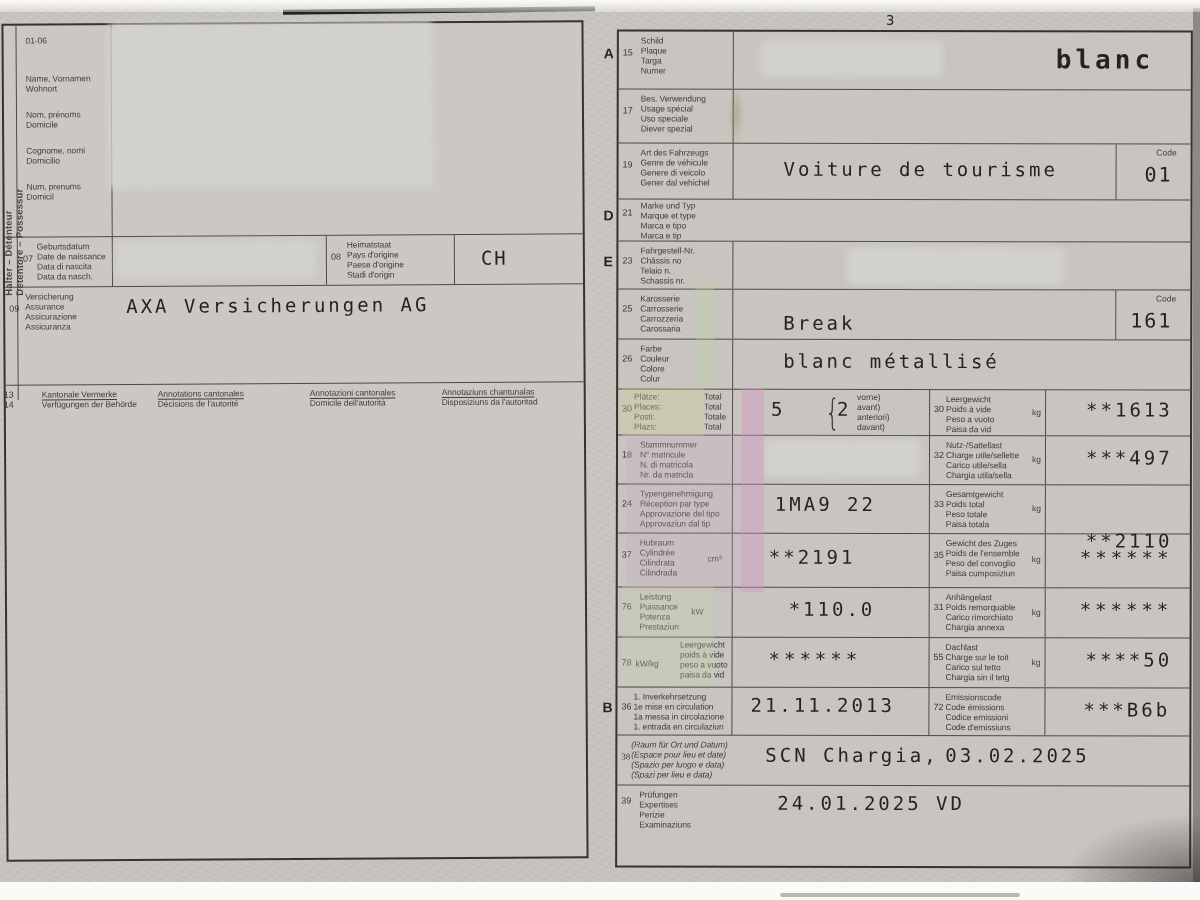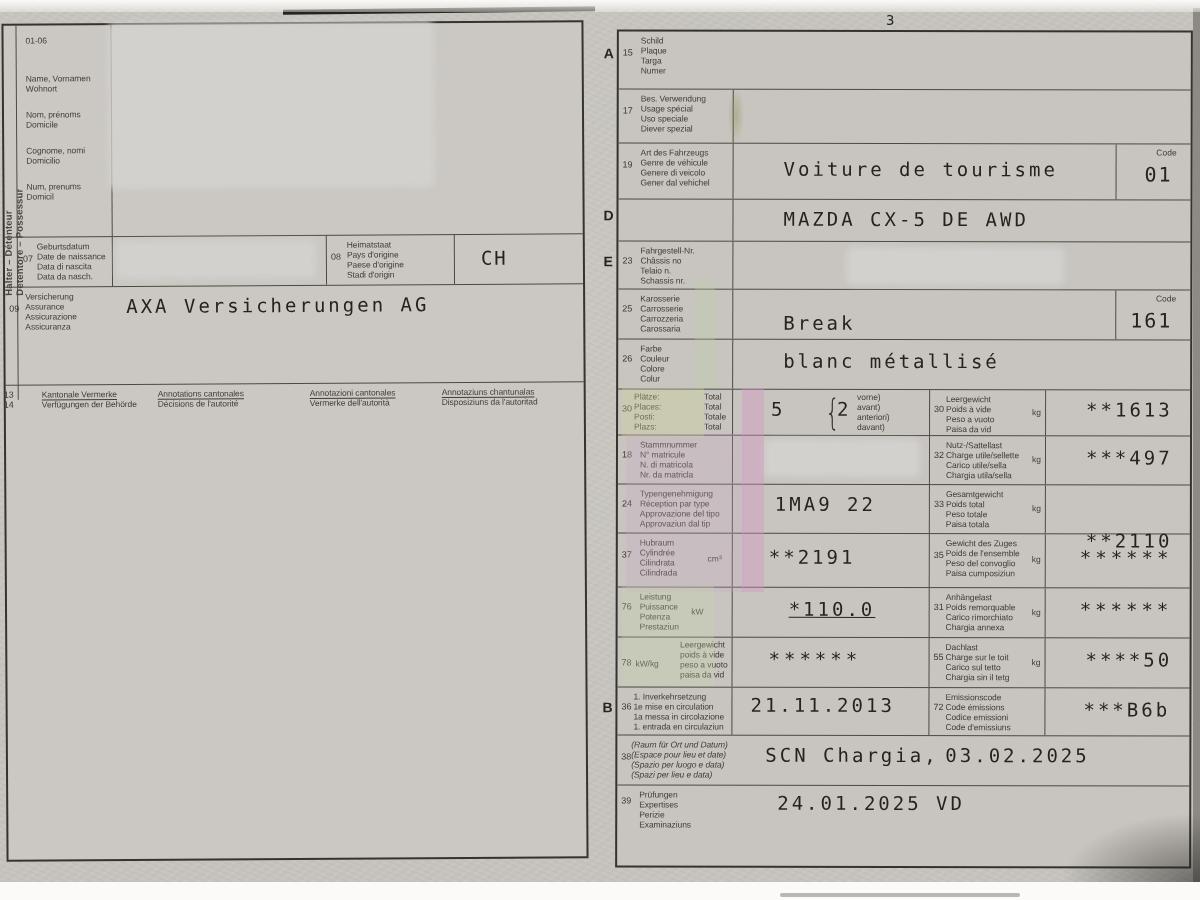--- a/index.html
+++ b/index.html
@@ -97,41 +97,45 @@
       <div class="lbl" style="position:absolute;left:36px;top:4px;">
         <div class="ul">Kantonale Vermerke</div>
         <div>Verfügungen der Behörde</div>
       </div>
       <div class="lbl" style="position:absolute;left:152px;top:4px;">
         <div class="ul">Annotations cantonales</div>
         <div>Décisions de l'autorité</div>
       </div>
       <div class="lbl" style="position:absolute;left:304px;top:4px;">
         <div class="ul">Annotazioni cantonales</div>
-        <div>Vermerke dell'autorità</div>
+        <div>Domicile dell'autorità</div>
       </div>
       <div class="lbl" style="position:absolute;left:436px;top:4px;">
         <div class="ul">Annotaziuns chantunalas</div>
         <div>Disposiziuns da l'autoritad</div>
       </div>
     </div>
 
     <div class="redact" style="left:109px;top:3px;width:316px;height:156px;"></div>
   </div>
 
   <div class="pagenum">3</div>
 
   <div class="page" id="right-page">
 
     <div class="row" style="top:0;height:58px;">
       <span class="rletter" style="top:14px;">A</span>
       <div class="cell first" style="left:0;width:114px;">
         <span class="rnum" style="top:16px;">15</span>
         <div class="labelblock lbl">Schild<br>Plaque<br>Targa<br>Numer</div>
       </div>
+      <div class="cell" style="left:114px;right:0;">
+        <div class="redact" style="left:32px;top:14px;width:172px;height:26px;"></div>
+        <span class="val" style="left:322px;top:12px;font-size:26px;font-weight:bold;letter-spacing:4px;">blanc</span>
+      </div>
     </div>
 
     <div class="row" style="top:58px;height:54px;">
       <div class="cell first" style="left:0;width:114px;">
         <span class="rnum" style="top:16px;">17</span>
         <div class="labelblock lbl">Bes. Verwendung<br>Usage spécial<br>Uso speciale<br>Diever spezial</div>
       </div>
       <div class="cell" style="left:114px;right:0;"></div>
     </div>
 
@@ -144,22 +148,23 @@
         <span class="val" style="left:50px;top:14px;letter-spacing:3px;">Voiture de tourisme</span>
       </div>
       <div class="cell" style="left:497px;right:0;">
         <span class="codelbl">Code</span>
         <span class="codeval">01</span>
       </div>
     </div>
 
     <div class="row" style="top:168px;height:42px;">
       <span class="rletter" style="top:8px;">D</span>
-      <div class="cell" style="left:114px;right:0;">
-        <span class="val" style="left:50px;top:8px;letter-spacing:3px;">MAZDA CX-5 DE AWD</span>
+      <div class="cell first" style="left:0;width:114px;">
+        <span class="rnum" style="top:8px;">21</span>
+        <div class="labelblock lbl" style="top:1px;">Marke und Typ<br>Marque et type<br>Marca e tipo<br>Marca e tip</div>
       </div>
     </div>
 
     <div class="row" style="top:210px;height:48px;">
       <span class="rletter" style="top:12px;">E</span>
       <div class="cell first" style="left:0;width:114px;">
         <span class="rnum" style="top:14px;">23</span>
         <div class="labelblock lbl">Fahrgestell-Nr.<br>Châssis no<br>Telaio n.<br>Schassis nr.</div>
       </div>
       <div class="cell" style="left:114px;right:0;">
@@ -268,21 +273,21 @@
       </div>
     </div>
 
     <div class="row" style="top:556px;height:50px;">
       <div class="cell first" style="left:0;width:114px;">
         <span class="rnum" style="top:14px;">76</span>
         <div class="labelblock lbl">Leistung<br>Puissance<br>Potenza<br>Prestaziun</div>
         <span class="unit" style="right:28px;">kW</span>
       </div>
       <div class="cell" style="left:114px;width:197px;">
-        <span class="val" style="left:56px;top:10px;letter-spacing:3px;text-decoration:underline;">*110.0</span>
+        <span class="val" style="left:56px;top:10px;letter-spacing:3px;">*110.0</span>
       </div>
       <div class="cell" style="left:311px;width:116px;">
         <span class="rnum" style="top:14px;">31</span>
         <div class="labelblock lbl" style="left:16px;">Anhängelast<br>Poids remorquable<br>Carico rimorchiato<br>Chargia annexa</div>
         <span class="unit">kg</span>
       </div>
       <div class="cell" style="left:427px;right:0;">
         <span class="val" style="left:34px;top:10px;letter-spacing:4px;">******</span>
       </div>
     </div>
@@ -319,21 +324,21 @@
         <span class="rnum" style="top:14px;">72</span>
         <div class="labelblock lbl" style="left:16px;">Emissionscode<br>Code émissions<br>Codice emissioni<br>Code d'emissiuns</div>
       </div>
       <div class="cell" style="left:427px;right:0;">
         <span class="val" style="left:38px;top:10px;letter-spacing:3px;">***B6b</span>
       </div>
     </div>
 
     <div class="row" style="top:704px;height:50px;">
       <div class="cell first" style="left:0;width:114px;">
-        <span class="rnum" style="top:16px;">38</span>
+        <span class="rnum" style="top:16px;font-family:Liberation Serif, serif;">38</span>
         <div class="labelblock lbl it" style="left:14px;">(Raum für Ort und Datum)<br>(Espace pour lieu et date)<br>(Spazio per luogo e data)<br>(Spazi per lieu e data)</div>
       </div>
       <div class="cell" style="left:114px;right:0;border-left:none;">
         <span class="val" style="left:34px;top:8px;letter-spacing:3px;">SCN Chargia,</span>
         <span class="val" style="left:214px;top:8px;letter-spacing:3px;">03.02.2025</span>
       </div>
     </div>
 
     <div class="row noline" style="top:754px;bottom:0;">
       <div class="cell first" style="left:0;width:114px;border-left:none;">

